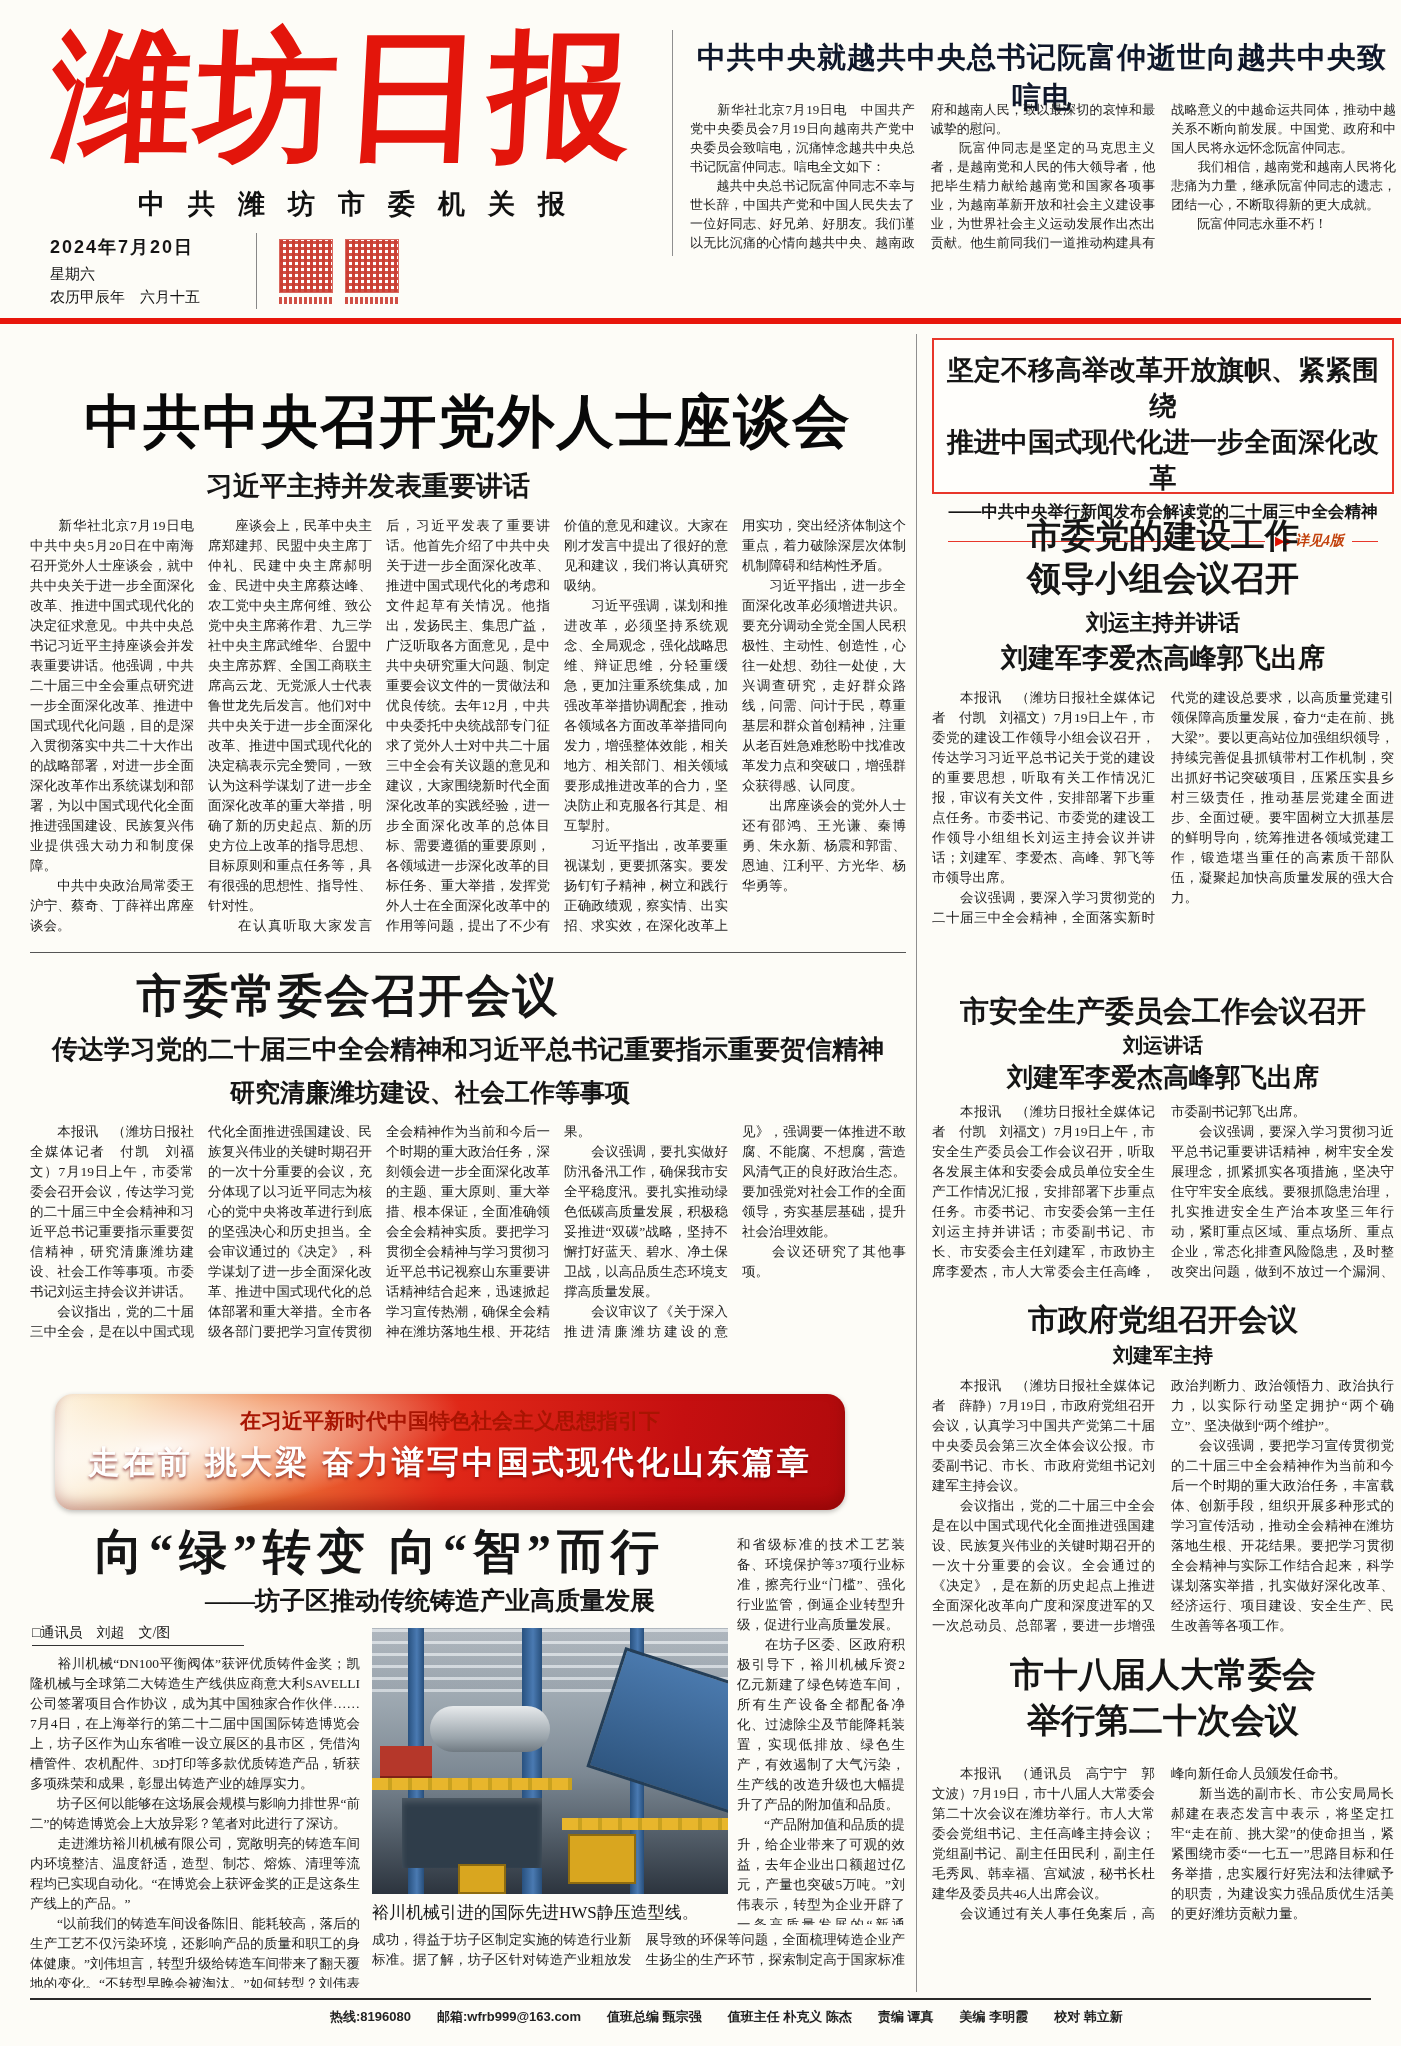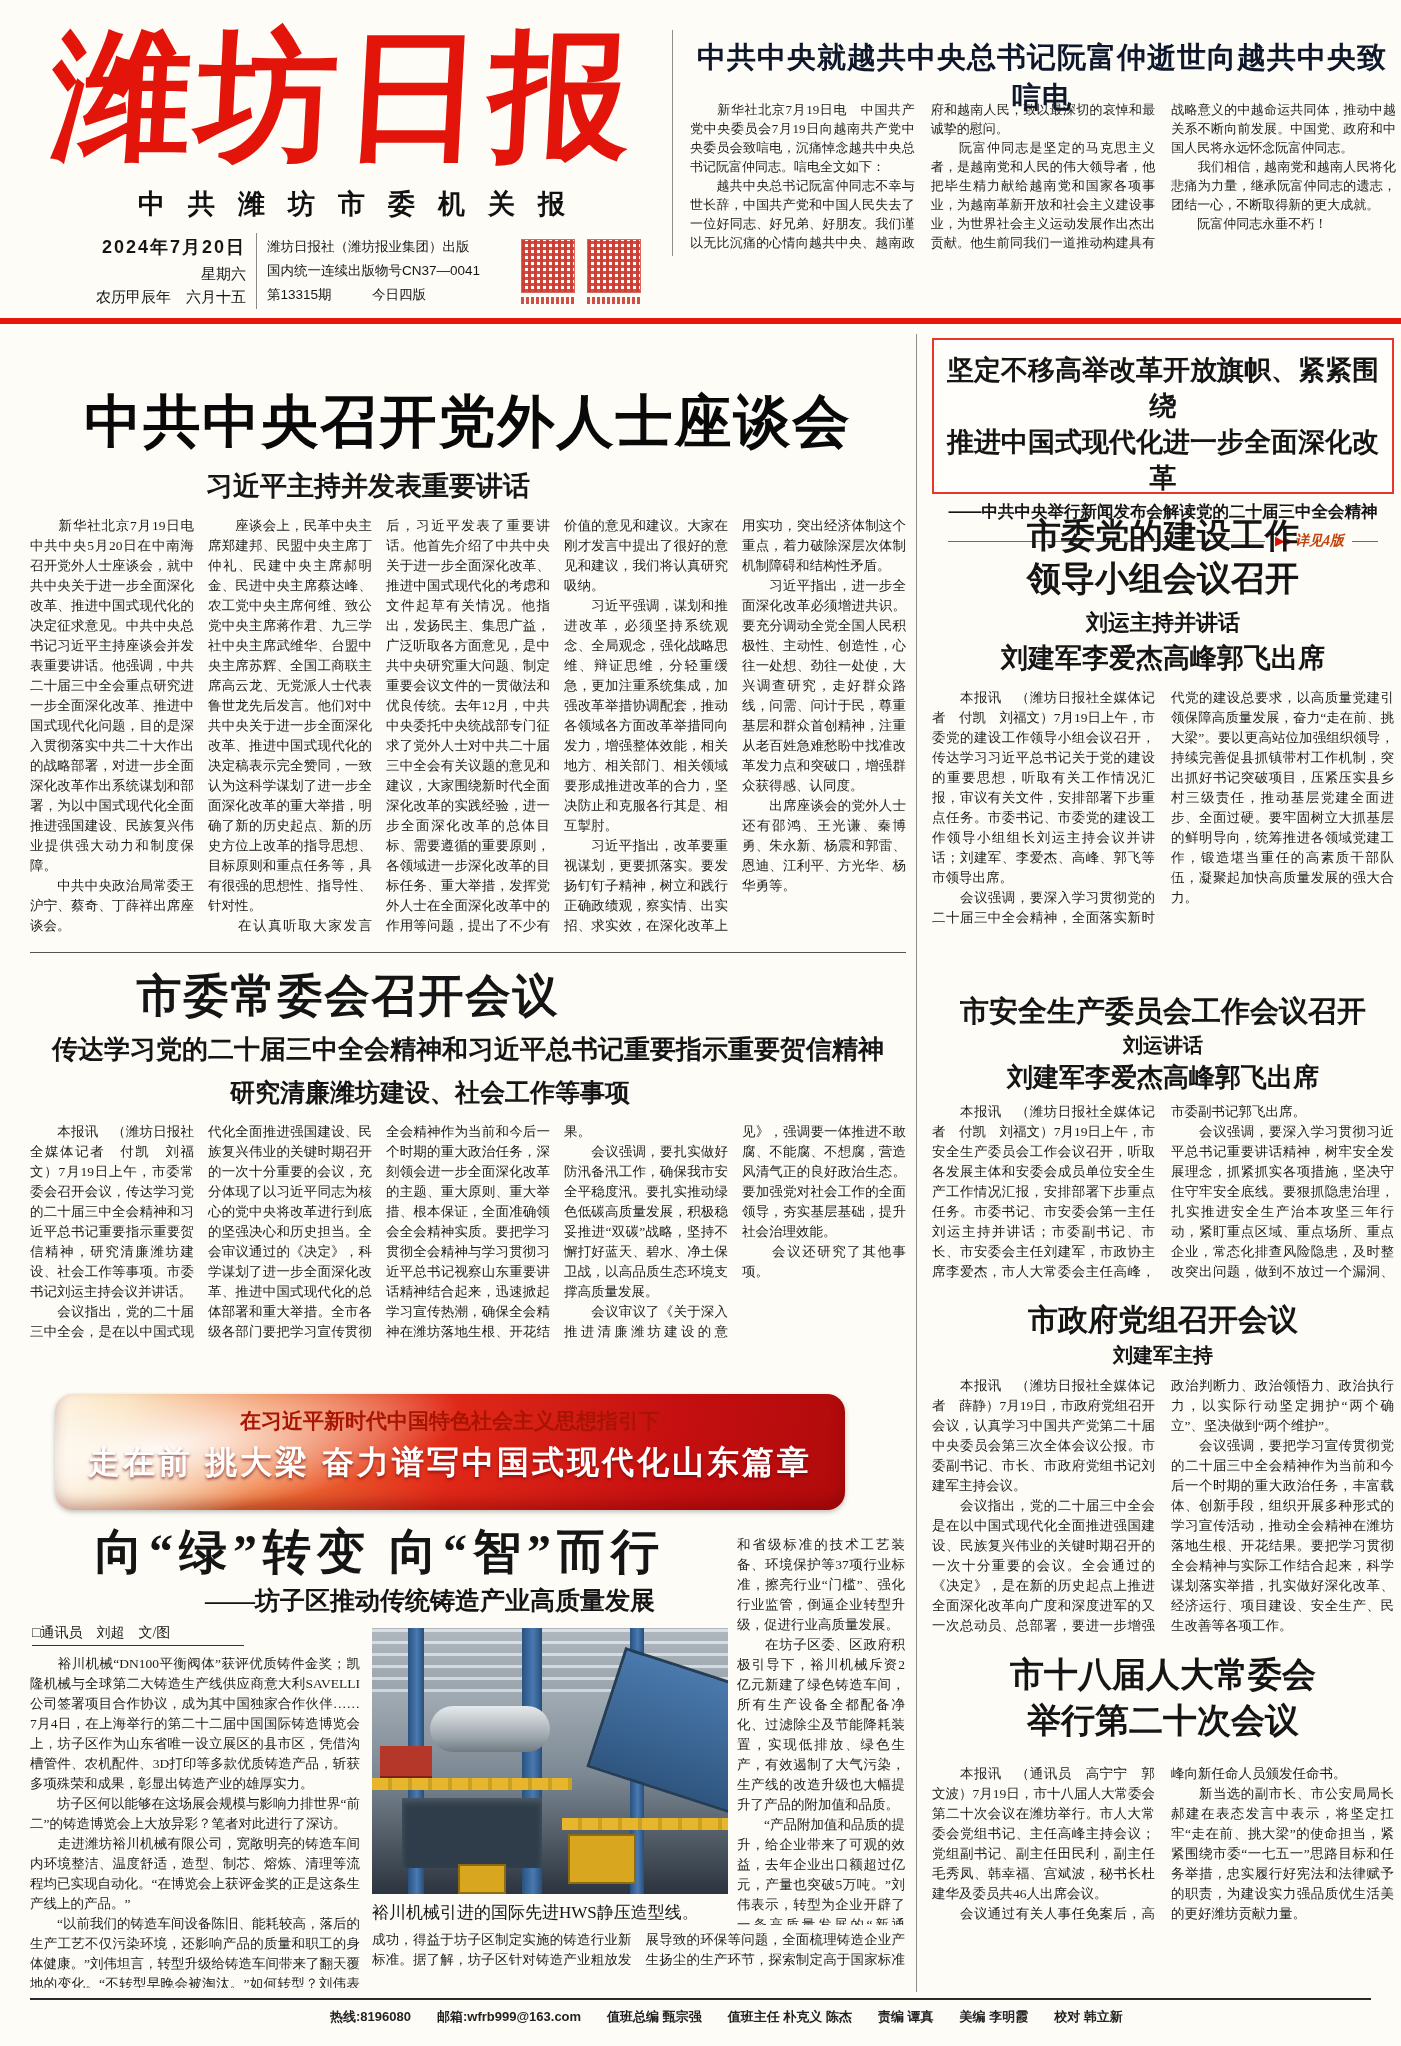--- a/index.html
+++ b/index.html
@@ -13,21 +13,21 @@
   .vrule{width:1px;background:#8f8f8f;}
   .hrule{height:1px;background:#9a9a9a;}
 
   
   .mast-title{left:52px;top:18px;width:620px;height:160px;font-size:140px;line-height:158px;
               font-weight:900;color:#e3150b;letter-spacing:6px;transform:skewX(-3deg);
               font-family:"Liberation Serif",serif;}
   .mast-sub{left:138px;top:186px;width:492px;font-size:27px;font-weight:800;letter-spacing:23px;
             color:#111;white-space:nowrap;}
   .info-row{left:50px;top:226px;width:625px;height:90px;display:flex;align-items:center;}
-  .date-block{width:196px;text-align:right;line-height:1.55;}
+  .date-block{width:196px;text-align:left;line-height:1.55;}
   .date-l1{font-size:18px;font-weight:700;letter-spacing:2px;}
   .date-l2,.date-l3{font-size:15px;}
   .info-vline{width:1px;height:76px;background:#888;margin:0 10px;}
   .pub-block{width:242px;font-size:13.5px;line-height:1.8;}
   .qr{width:54px;margin-left:12px;}
   .qr-box{width:52px;height:52px;border:1px solid #d9675e;
       background:repeating-linear-gradient(0deg,rgba(201,62,50,.9) 0 3px,transparent 3px 6px),
                  repeating-linear-gradient(90deg,#cf4238 0 3px,#fff 3px 6px);}
   .qr-cap{margin-top:4px;height:7px;
       background:repeating-linear-gradient(90deg,#d05045 0 3px,transparent 3px 5px);}
@@ -140,25 +140,20 @@
   <div class="abs mast-title">潍坊日报</div>
   <div class="abs mast-sub sans">中共潍坊市委机关报</div>
 
   <div class="abs info-row sans">
     <div class="date-block">
       <div class="date-l1">2024年7月20日</div>
       <div class="date-l2">星期六</div>
       <div class="date-l3">农历甲辰年　六月十五</div>
     </div>
     <div class="info-vline"></div>
-    <div class="pub-block">
-      <div>潍坊日报社（潍坊报业集团）出版</div>
-      <div>国内统一连续出版物号CN37—0041</div>
-      <div>第13315期　　　今日四版</div>
-    </div>
     <div class="qr">
         <div class="qr-box"></div>
         <div class="qr-cap"></div>
       </div>
     <div class="qr">
         <div class="qr-box"></div>
         <div class="qr-cap"></div>
       </div>
   </div>
   <div class="abs vrule mast-div"></div>

